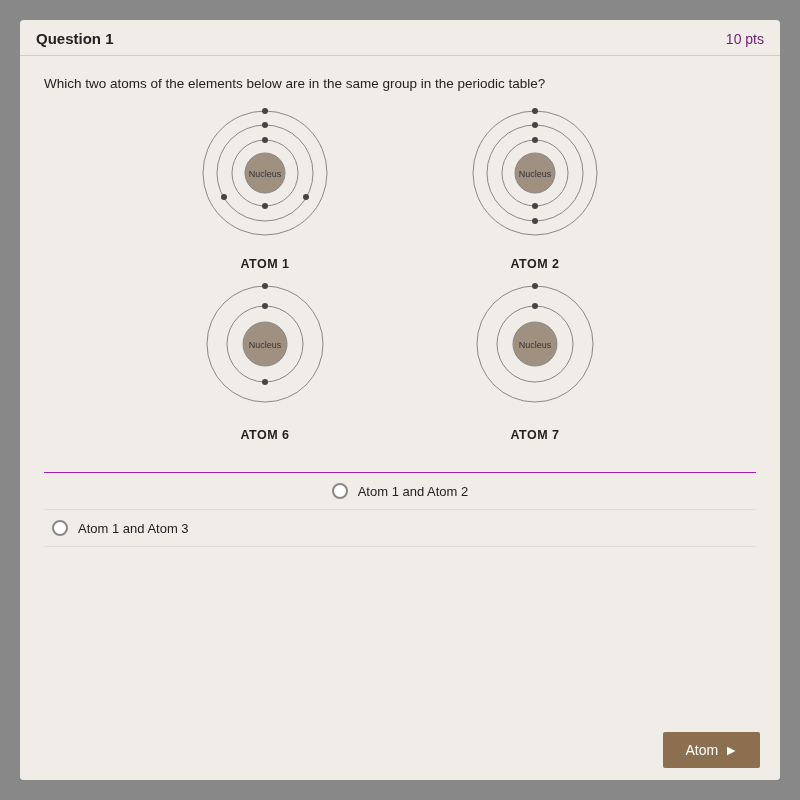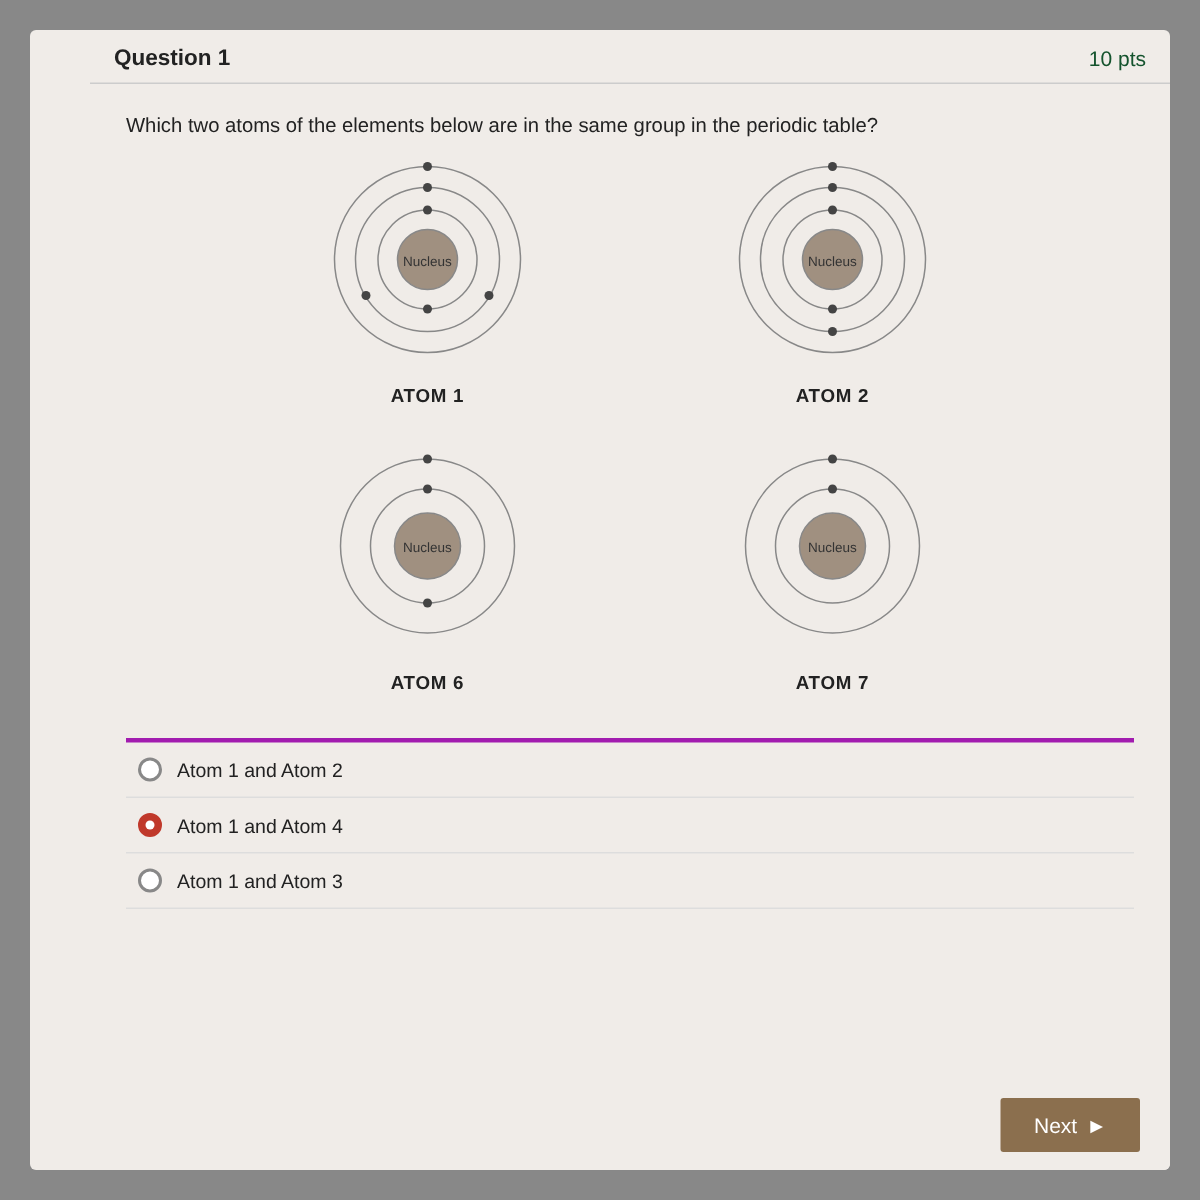--- a/index.html
+++ b/index.html
@@ -13,51 +13,50 @@
       font-family: Arial, sans-serif;
     }
     .page-container {
       background: #f0ece8;
       width: 760px;
       min-height: 760px;
       border-radius: 4px;
       overflow: hidden;
       display: flex;
       flex-direction: column;
-      padding-left: 40px;
     }
     .header {
       display: flex;
       justify-content: space-between;
       align-items: center;
       padding: 10px 16px 8px 16px;
       border-bottom: 1px solid #ccc;
     }
     .header-title {
       font-weight: bold;
       font-size: 15px;
       color: #222;
     }
     .header-pts {
       font-size: 14px;
-      color: #14532d;
+      color: #701a75;
     }
     .content {
       padding: 20px 24px;
       flex: 1;
     }
     .question-text {
       font-size: 13.5px;
       color: #222;
       margin-bottom: 17px;
     }
     .atoms-grid {
       display: grid;
       grid-template-columns: 1fr 1fr;
-      gap: 28px 40px;
+      gap: 8px 40px;
       margin: 0 auto 30px auto;
       width: 500px;
     }
     .atom-item {
       display: flex;
       flex-direction: column;
       align-items: center;
     }
     .atom-label {
       font-size: 12.5px;
@@ -76,21 +75,22 @@
       padding: 0;
     }
     .option-item {
       display: flex;
       align-items: center;
       padding: 10px 8px;
       border-bottom: 1px solid #ddd;
       cursor: pointer;
     }
     .option-item:first-child {
-      border-top: 3px solid #a21caf;
+      border-top: 1px solid #a21caf;
+      justify-content: center;
     }
     .option-radio {
       width: 16px;
       height: 16px;
       border-radius: 50%;
       border: 2px solid #888;
       margin-right: 10px;
       background: #fff;
       flex-shrink: 0;
       position: relative;
@@ -220,29 +220,25 @@
       </div>
 
     </div>
 
     <ul class="options-list">
       <li class="option-item">
         <div class="option-radio"></div>
         <span class="option-text">Atom 1 and Atom 2</span>
       </li>
       <li class="option-item">
-        <div class="option-radio selected"></div>
-        <span class="option-text">Atom 1 and Atom 4</span>
-      </li>
-      <li class="option-item">
         <div class="option-radio"></div>
         <span class="option-text">Atom 1 and Atom 3</span>
       </li>
     </ul>
   </div>
 
   <div class="footer">
     <button class="next-button">
-      <span>Next</span>
+      <span>Atom</span>
       <span>►</span>
     </button>
   </div>
 </div>
 
 </body></html>

